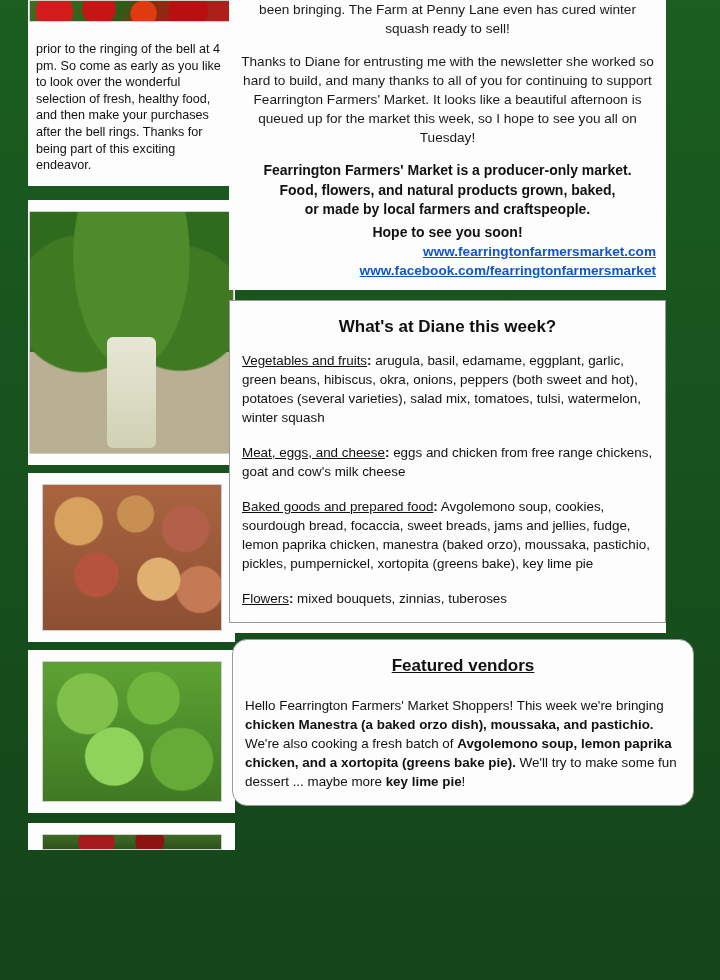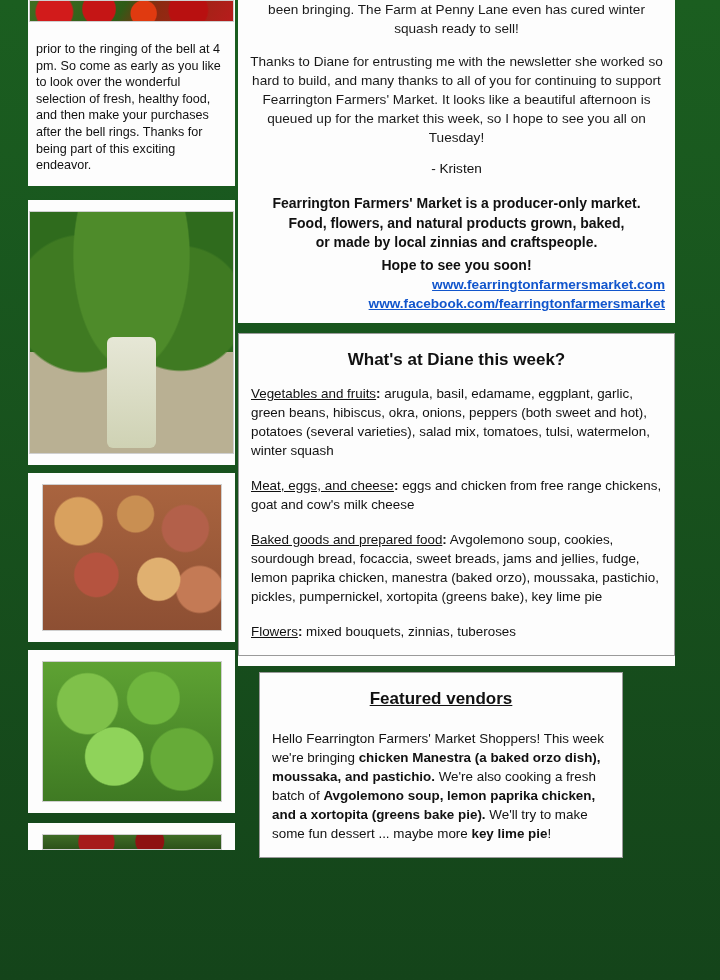--- a/index.html
+++ b/index.html
@@ -20,21 +20,21 @@
     overflow: hidden;
   }
   .col-left {
     position: absolute;
     left: 28px;
     top: 0;
     width: 207px;
   }
   .col-right {
     position: absolute;
-    left: 238px;
+    left: 229px;
     top: 0;
     width: 437px;
   }
 
   
   .photo {
     width: 205px;
     border: 1px solid #cfcfcf;
     box-sizing: border-box;
     background: #2b2b2b;
@@ -228,25 +228,24 @@
 
   </div>
 
   <div class="col-right">
 
     <div class="rt-panel">
       <div class="rt-body">
         <p>been bringing.  The Farm at Penny Lane even has cured winter squash ready to sell!</p>
         <p>Thanks to Diane for entrusting me with the newsletter she worked so hard to build, and many thanks to all of you for continuing to support Fearrington Farmers' Market.  It looks like a beautiful afternoon is queued up for the market this week, so I hope to see you all on Tuesday!</p>
       </div>
-      <div class="sig">- Kristen</div>
       <div class="promo">
         <div>Fearrington Farmers' Market is a producer-only market.</div>
         <div>Food, flowers, and natural products grown, baked,</div>
-        <div>or made by local zinnias and craftspeople.</div>
+        <div>or made by local farmers and craftspeople.</div>
         <div class="sp"></div>
         <div>Hope to see you soon!</div>
         <a class="link" href="#">www.fearringtonfarmersmarket.com</a>
         <a class="link" href="#">www.facebook.com/fearringtonfarmersmarket</a>
       </div>
       <div style="height:8px"></div>
     </div>
 
     <div class="gap-green" style="height:10px;"></div>
 
@@ -268,21 +267,21 @@
 
         <p class="para">
           <span class="u-bold">Flowers</span><span class="b">:</span><span>  mixed bouquets, zinnias, tuberoses</span>
         </p>
       </div>
     </div>
 
     <div class="thin-bar"></div>
     <div class="gap-green" style="height:6px;"></div>
 
-    <div class="card" style="margin-left:21px;width:364px;">
+    <div class="card" style="margin-left:3px;width:462px;border-radius:15px;">
       <div class="card-inner">
         <h2 class="section-title underline" style="margin-bottom:20px;">Featured vendors</h2>
 
 
         <p class="para">
           <span>Hello Fearrington Farmers' Market Shoppers!  This week we're  bringing </span><span class="b">chicken Manestra (a baked orzo dish), moussaka, and pastichio.</span><span>  We're also cooking a fresh batch of </span><span class="b">Avgolemono soup, lemon paprika chicken, and a xortopita (greens bake pie).</span><span>  We'll try to make some fun dessert ... maybe more </span><span class="b">key lime pie</span><span>!</span>
         </p>
 
       </div>
     </div>

